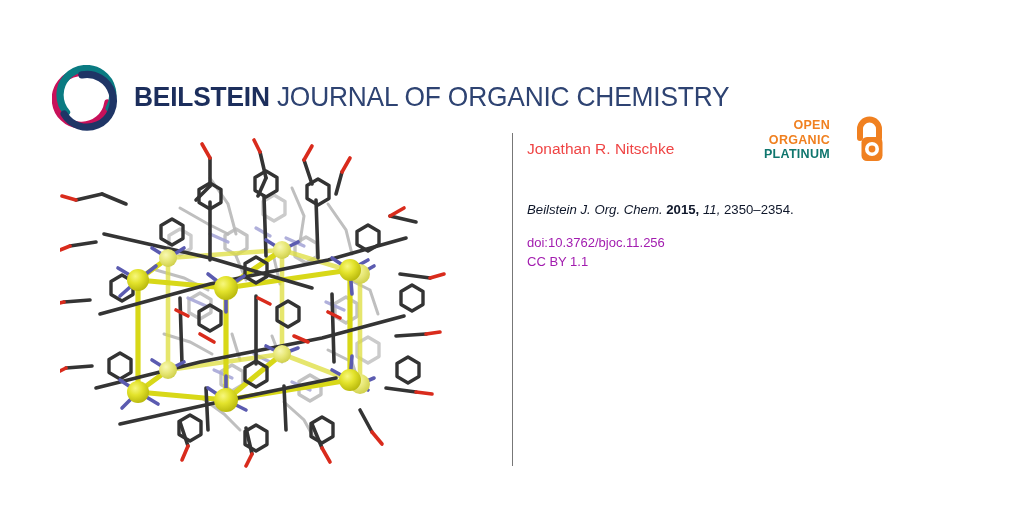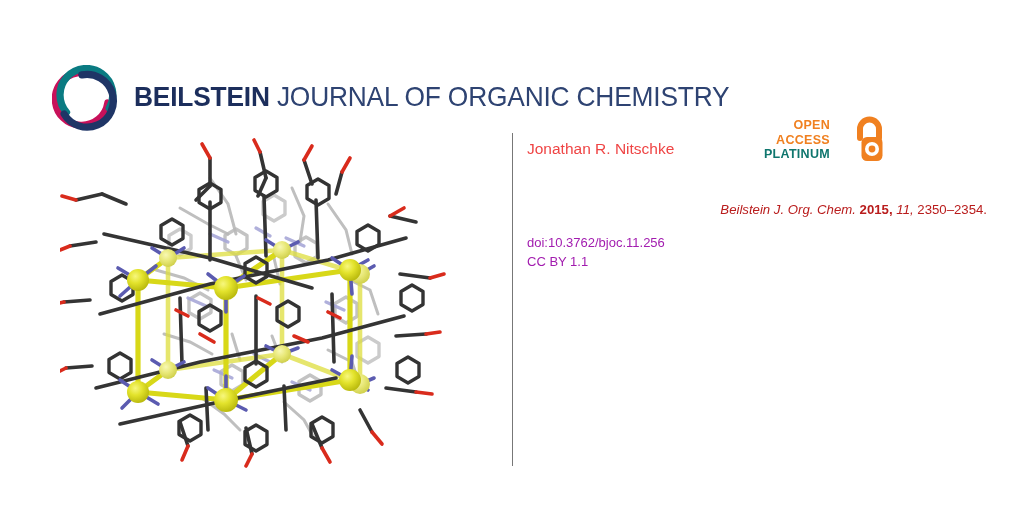--- a/index.html
+++ b/index.html
@@ -111,25 +111,24 @@
     letter-spacing: 0.1px;
   }
   .article-authors {
     color: #ef4444;
     font-size: 15.5px;
     font-weight: 400;
     margin: 0 0 44px 0;
     line-height: 1.15;
   }
   .citation {
-    color: #b91c1c;
+    color: #0f172a;
     font-size: 13.2px;
     margin: 0 0 16px 0;
     line-height: 1.25;
-    text-align: right;
   }
   .citation .cit-journal { font-style: italic; }
   .citation .cit-year { font-weight: 700; }
   .citation .cit-volume { font-style: italic; }
   .doi-line, .license-line {
     color: #a21caf;
     font-size: 13px;
     margin: 0;
     line-height: 1.42;
   }
@@ -148,21 +147,21 @@
 
       <path d="M 62 12 A 40 40 0 1 0 74 76" fill="none" stroke="#1f3566" stroke-width="11" stroke-linecap="round" transform="rotate(215 50 50)"></path>
     </svg>
 
     <div class="wordmark"><span class="wm-bold">BEILSTEIN</span><span class="wm-light"> JOURNAL OF ORGANIC CHEMISTRY</span></div>
   </div>
 
   <div class="oa-badge">
     <div class="oa-text">
       <span class="oa-open">OPEN</span>
-      <span class="oa-access">ACCESS</span>
+      <span class="oa-access">ORGANIC</span>
       <span class="oa-platinum">PLATINUM</span>
     </div>
     <svg class="oa-lock" viewBox="0 0 34 48">
 
       <path d="M 6 22 L 6 13 A 9.5 9.5 0 0 1 25 13 L 25 22" fill="none" stroke="#f08020" stroke-width="6" stroke-linecap="round"></path>
 
       <rect x="7.5" y="21" width="21" height="24" rx="5.5" ry="5.5" fill="#f08020"></rect>
 
       <circle cx="18" cy="33" r="7" fill="#ffffff"></circle>
       <circle cx="18" cy="33" r="3.4" fill="#f08020"></circle>

